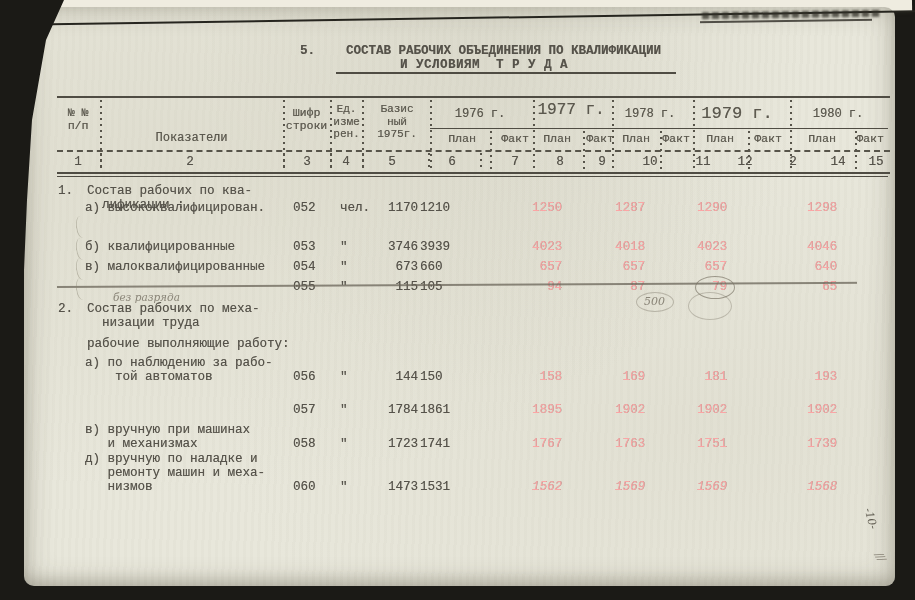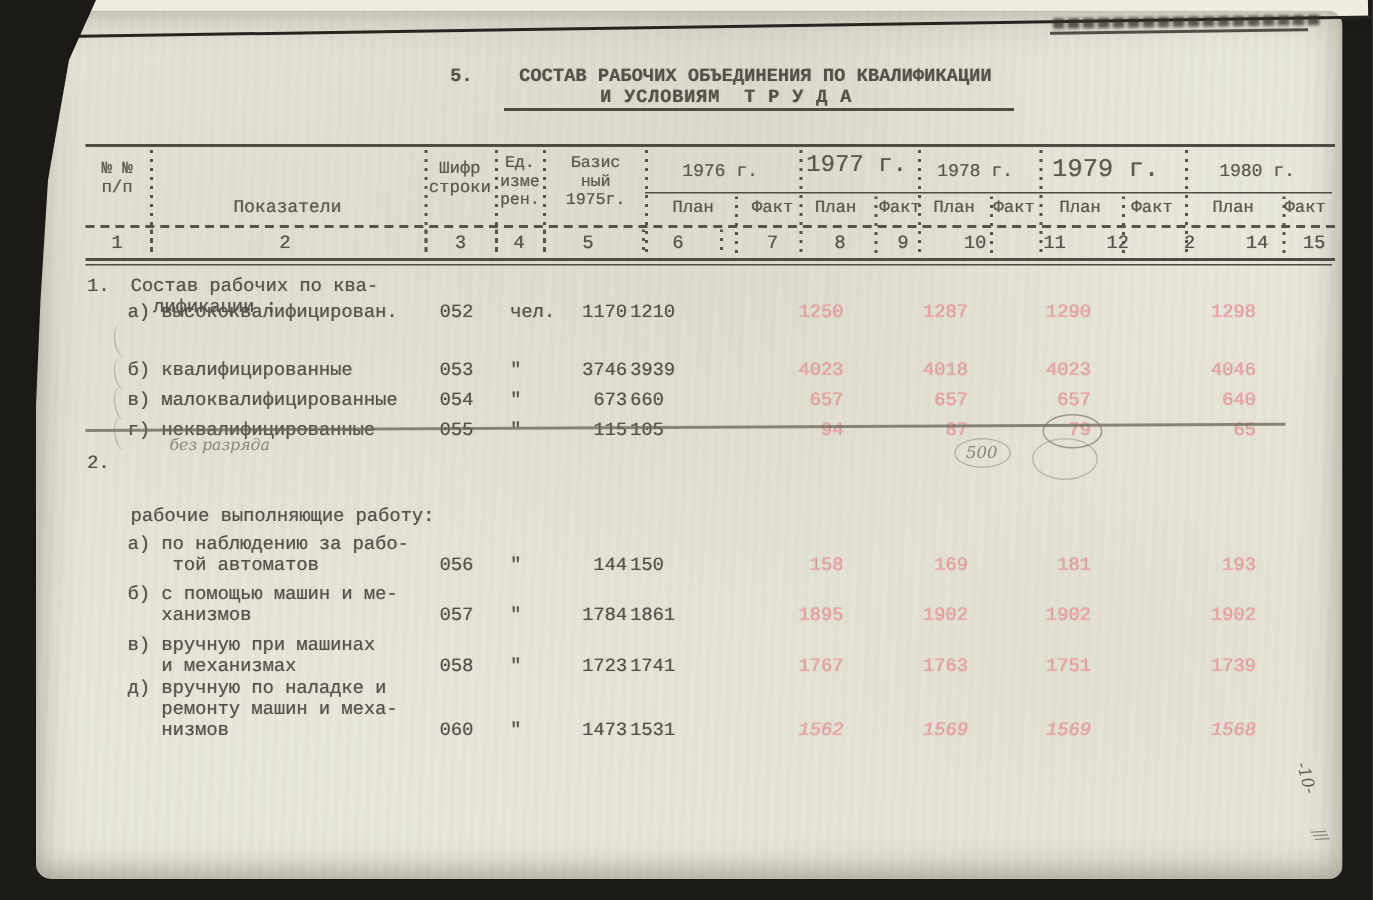--- a/index.html
+++ b/index.html
@@ -179,21 +179,20 @@
     <span class="t c-code">054</span>
     <span class="t c-unit">"</span>
     <span class="t c-base">673</span>
     <span class="t c-p76">660</span>
     <span class="t c-p77 plan-val">657</span>
     <span class="t c-p78 plan-val">657</span>
     <span class="t c-p79 plan-val">657</span>
     <span class="t c-p80 plan-val">640</span>
   </div>
   <div class="row" style="top:280px">
-    <span class="t c-lbl">г) неквалифицированные</span>
     <span class="t c-code">055</span>
     <span class="t c-unit">"</span>
     <span class="t c-base">115</span>
     <span class="t c-p76">105</span>
     <span class="t c-p77 plan-val">94</span>
     <span class="t c-p78 plan-val">87</span>
     <span class="t c-p79 plan-val">79</span>
     <span class="t c-p80 plan-val">65</span>
   </div>
 
@@ -202,37 +201,37 @@
   <div class="circle" style="left:695px;top:276px;width:38px;height:21px"></div>
   <div class="circle" style="left:688px;top:292px;width:42px;height:26px;opacity:.55"></div>
   <span class="t pencil" style="left:644px;top:295px;font-size:11px">500</span>
   <div class="circle" style="left:636px;top:292px;width:36px;height:18px;opacity:.6"></div>
   <div class="curl" style="left:76px;top:216px"></div>
   <div class="curl" style="left:76px;top:238px"></div>
   <div class="curl" style="left:76px;top:258px"></div>
   <div class="curl" style="left:76px;top:278px"></div>
 
   <span class="t" style="left:58px;top:302px">2.</span>
+  <span class="t" style="left:87px;top:302px">Состав рабочих по меха-
+  низации труда</span>
   <span class="t" style="left:87px;top:337px">рабочие выполняющие работу:</span>
 
   <div class="row" style="top:370px">
     <span class="t c-lbl up2">а) по наблюдению за рабо-
     той автоматов</span>
     <span class="t c-code">056</span>
     <span class="t c-unit">"</span>
     <span class="t c-base">144</span>
     <span class="t c-p76">150</span>
     <span class="t c-p77 plan-val">158</span>
     <span class="t c-p78 plan-val">169</span>
     <span class="t c-p79 plan-val">181</span>
     <span class="t c-p80 plan-val">193</span>
   </div>
   <div class="row" style="top:403px">
-    <span class="t c-lbl up2">б) с помощью машин и ме-
-   ханизмов</span>
     <span class="t c-code">057</span>
     <span class="t c-unit">"</span>
     <span class="t c-base">1784</span>
     <span class="t c-p76">1861</span>
     <span class="t c-p77 plan-val">1895</span>
     <span class="t c-p78 plan-val">1902</span>
     <span class="t c-p79 plan-val">1902</span>
     <span class="t c-p80 plan-val">1902</span>
   </div>
   <div class="row" style="top:437px">

